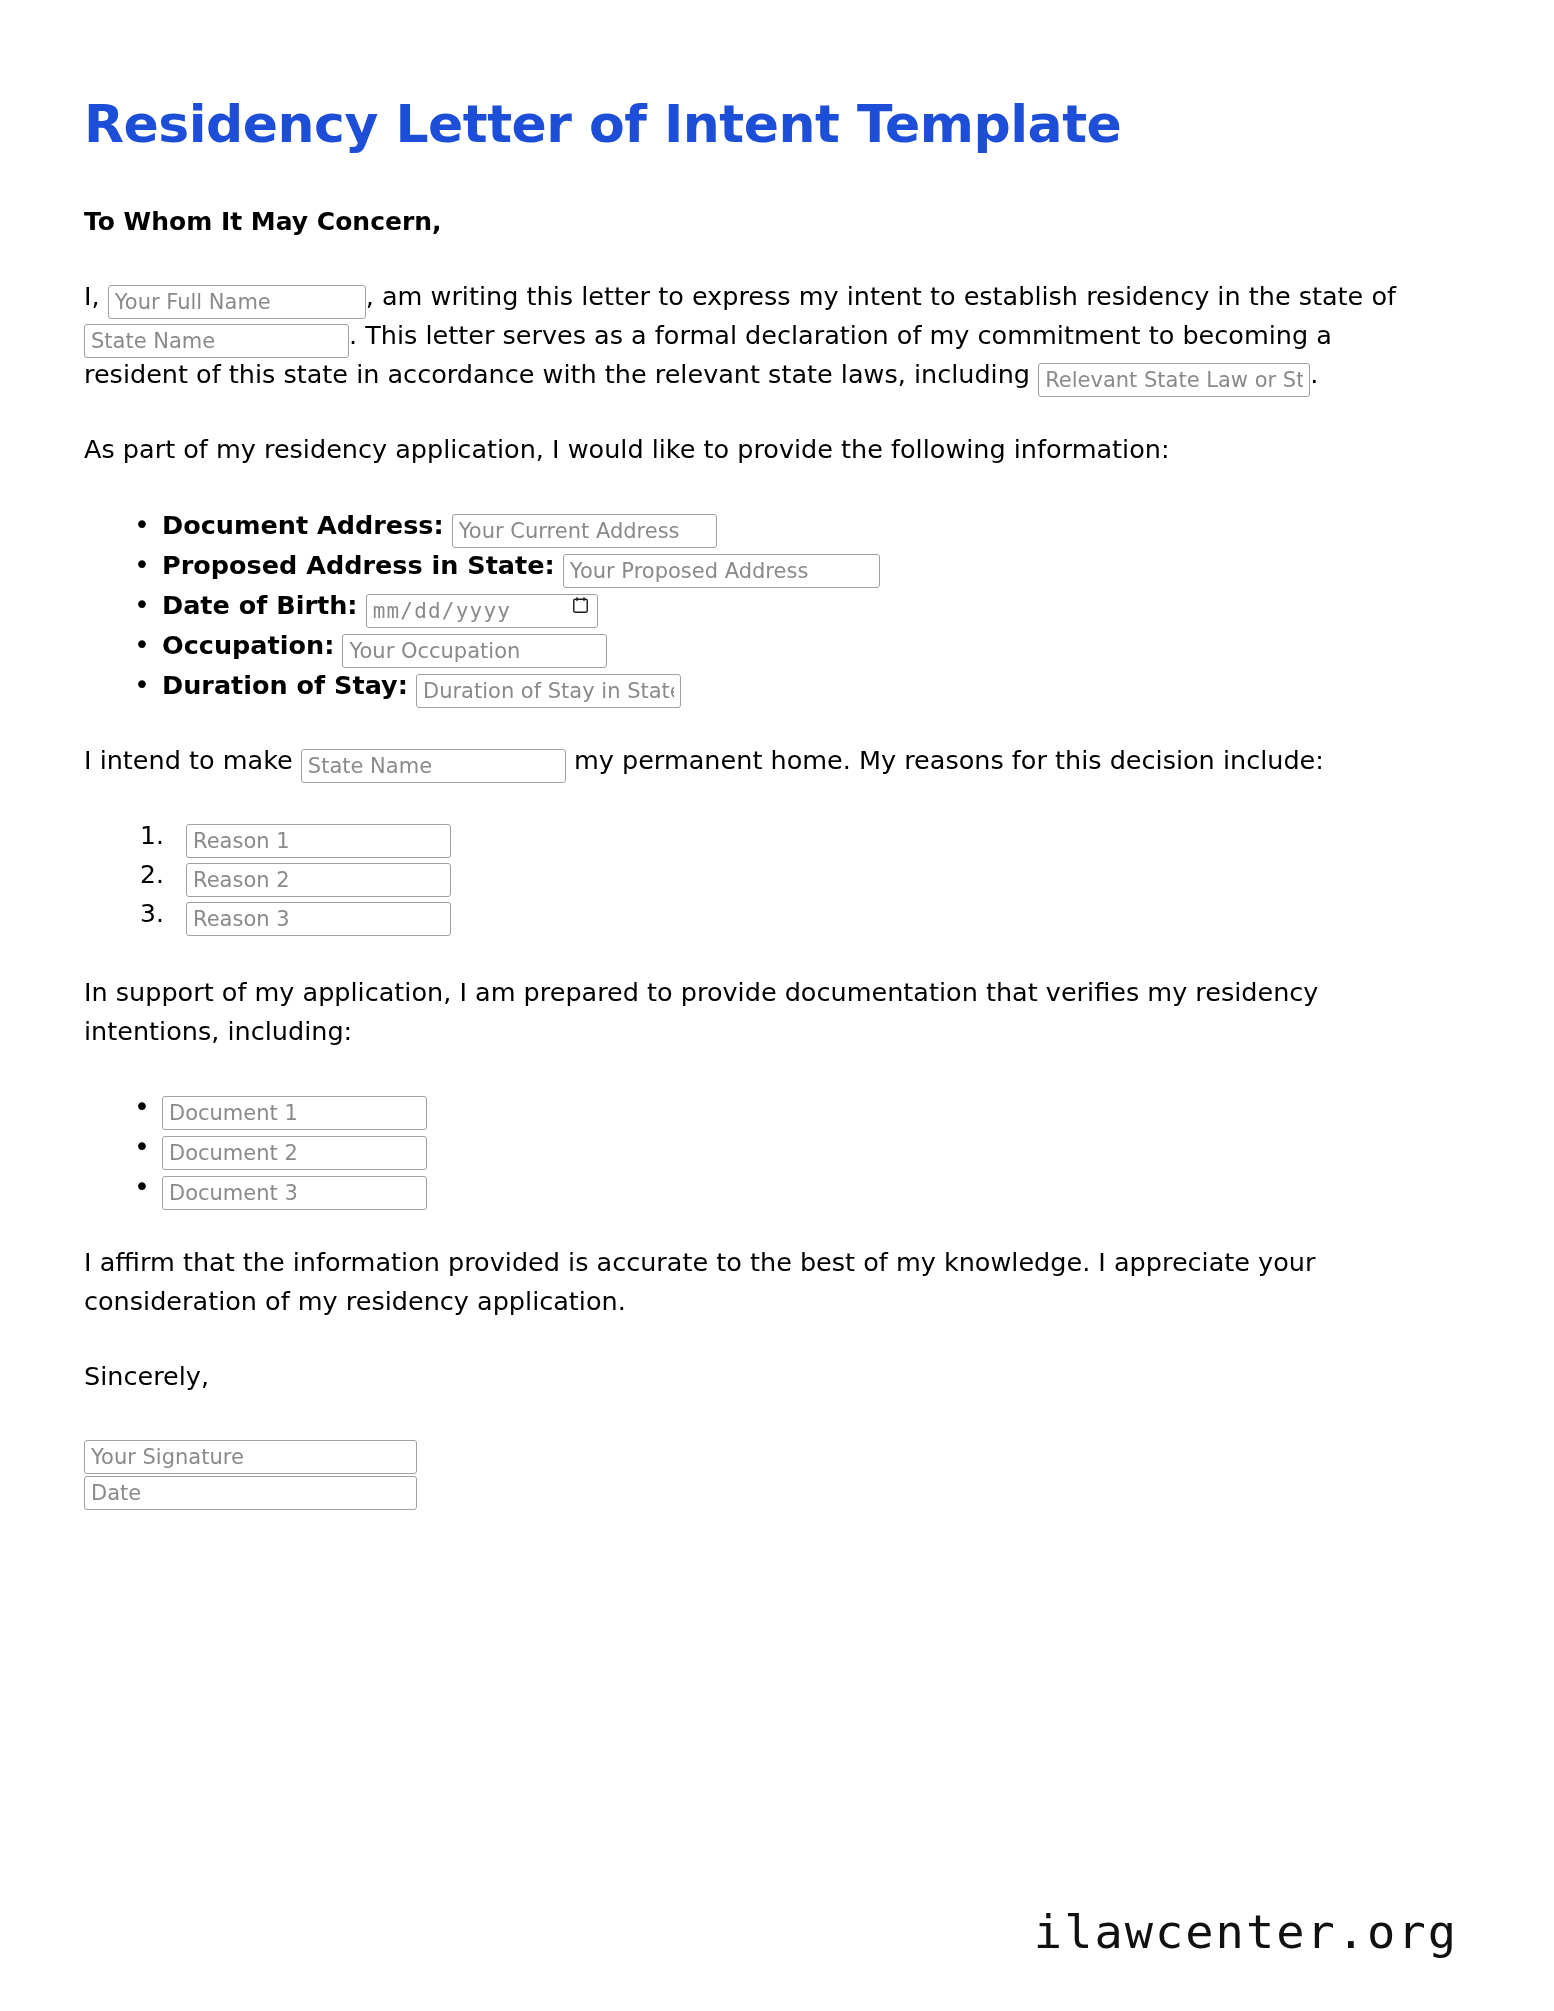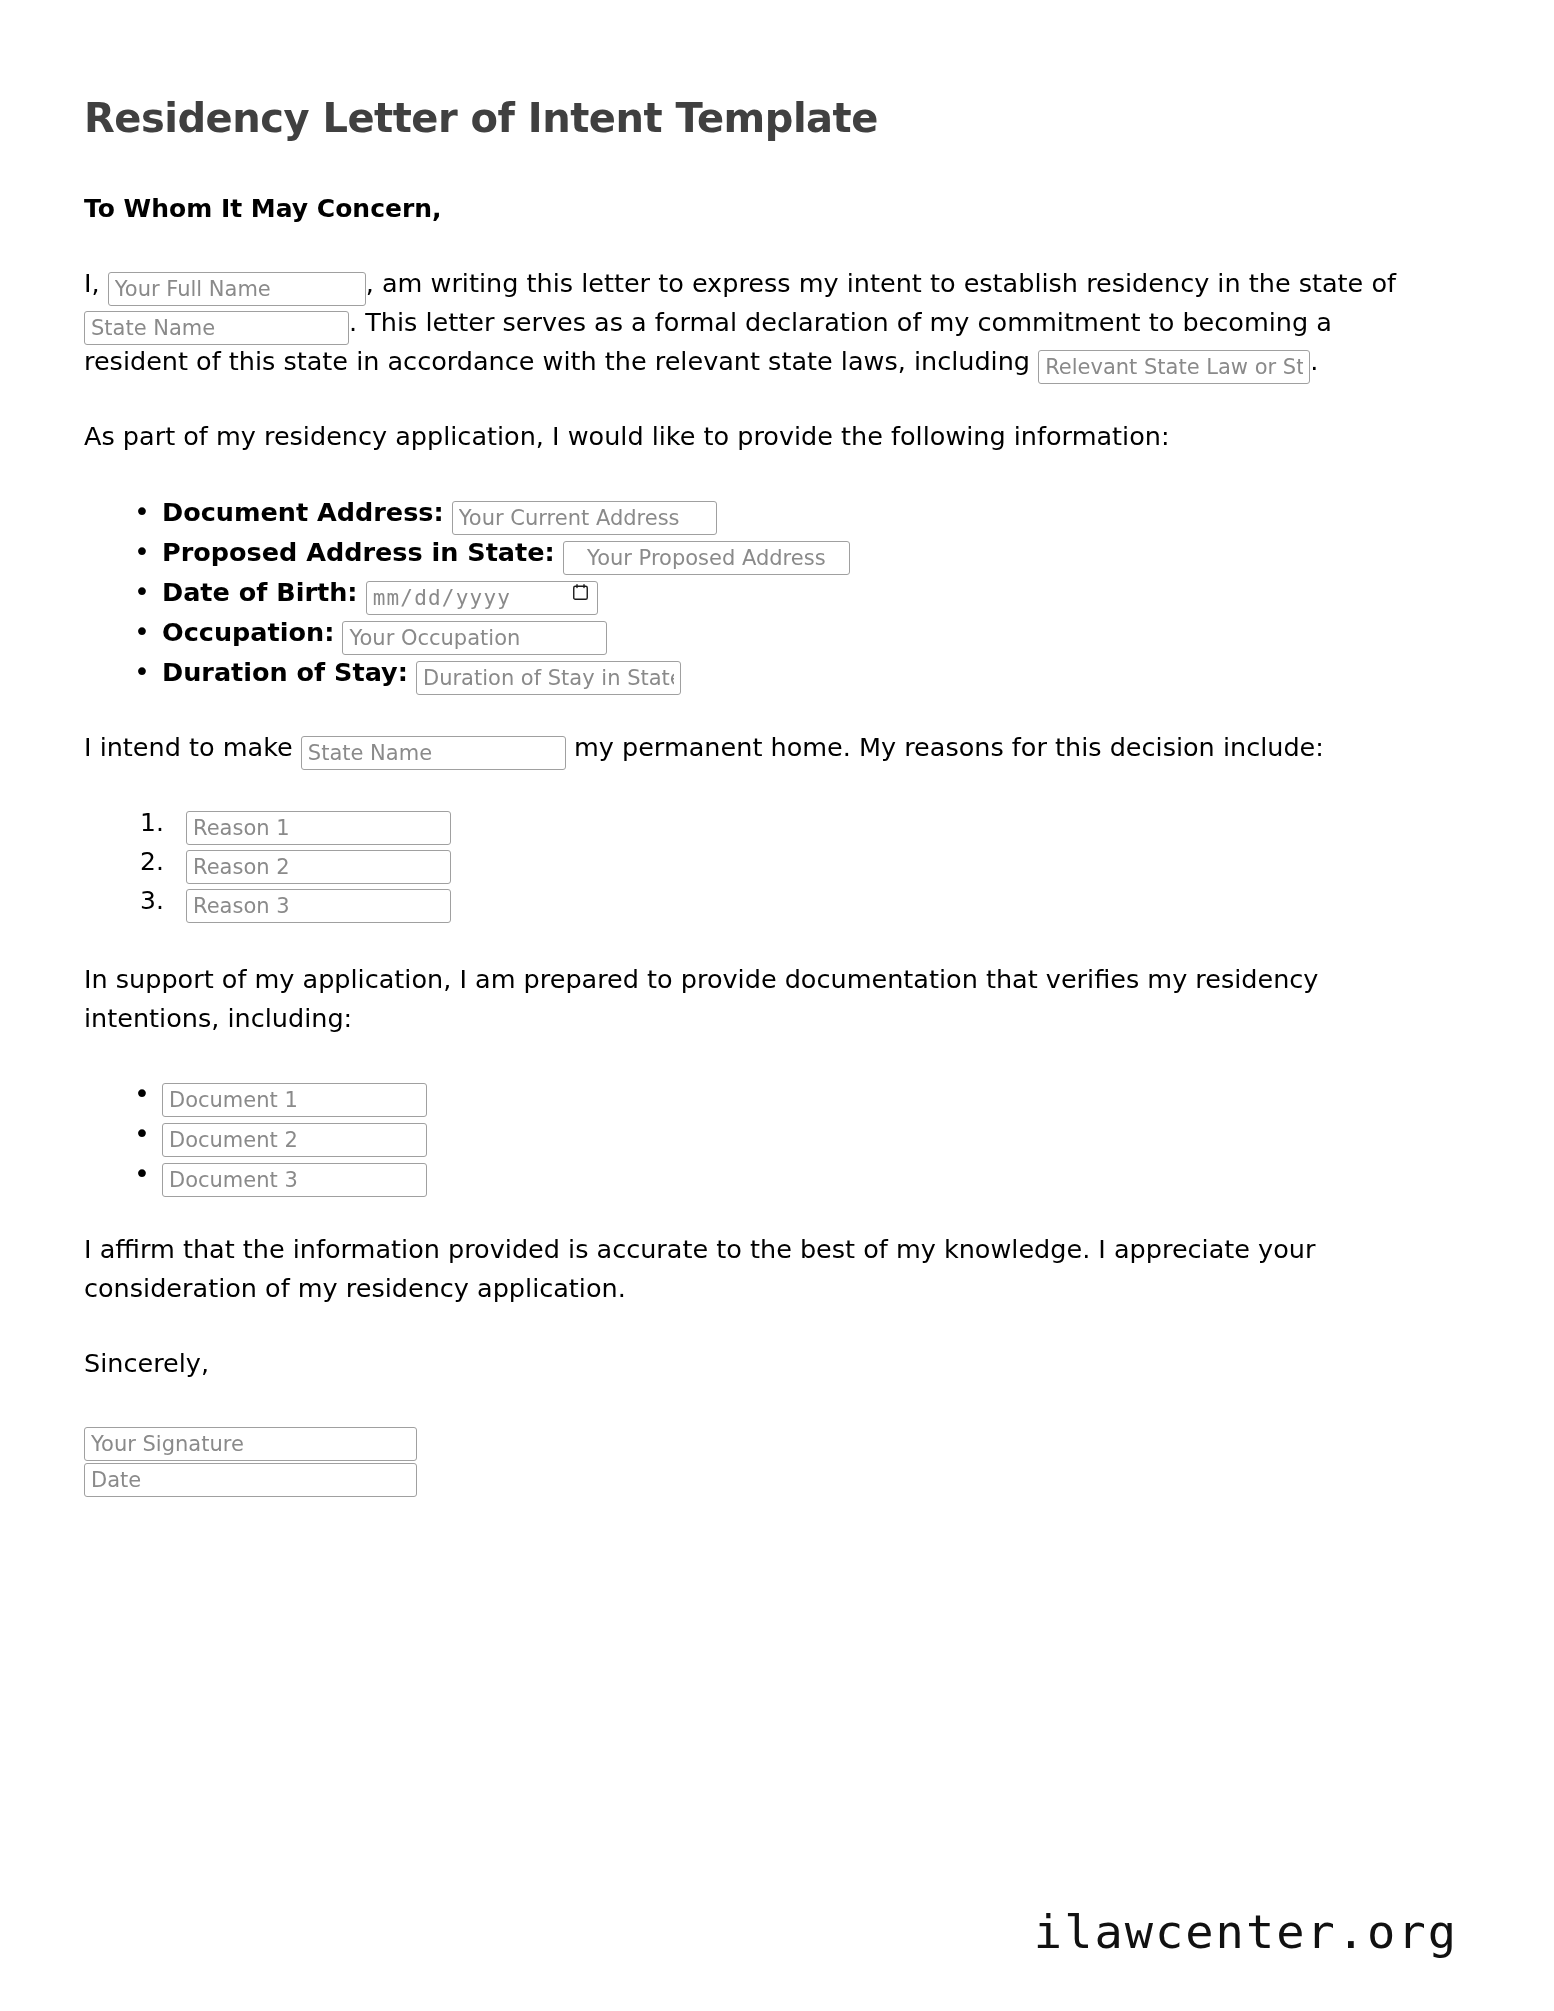--- a/index.html
+++ b/index.html
@@ -19,26 +19,26 @@
     width: 1554px;
     height: 2011px;
     box-sizing: border-box;
     padding: 96px 96px 0 84px;
     background: #fff;
     overflow: hidden;
   }
 
   h1.doc-title {
     font-family: "DejaVu Sans", sans-serif;
-    font-size: 40px;
+    font-size: 52px;
     font-weight: bold;
     letter-spacing: -0.5px;
     line-height: 1.1;
     margin: 0 0 52px 0;
-    color: #404040;
+    color: #1d4ed8;
   }
 
   .salutation {
     font-family: "DejaVu Sans", sans-serif;
     font-size: 25px;
     font-weight: bold;
     margin: 0 0 38px 0;
     line-height: 1.35;
   }
 
@@ -69,21 +69,21 @@
   input.fld::placeholder {
     color: #8a8a8a;
     opacity: 1;
     font-size: 21px;
   }
 
   .w-fullname { width: 258px; }
   .w-state    { width: 265px; }
   .w-law      { width: 272px; }
   .w-curaddr  { width: 265px; }
-  .w-propaddr { width: 287px; text-align: center; }
+  .w-propaddr { width: 317px; }
   .w-occ      { width: 265px; }
   .w-dur      { width: 265px; }
   .w-state2   { width: 265px; }
   .w-reason   { width: 265px; }
   .w-doc      { width: 265px; }
   .w-sig      { width: 333px; }
 
   input.date-fld {
     width: 232px;
     font-family: "DejaVu Sans Mono", monospace;

